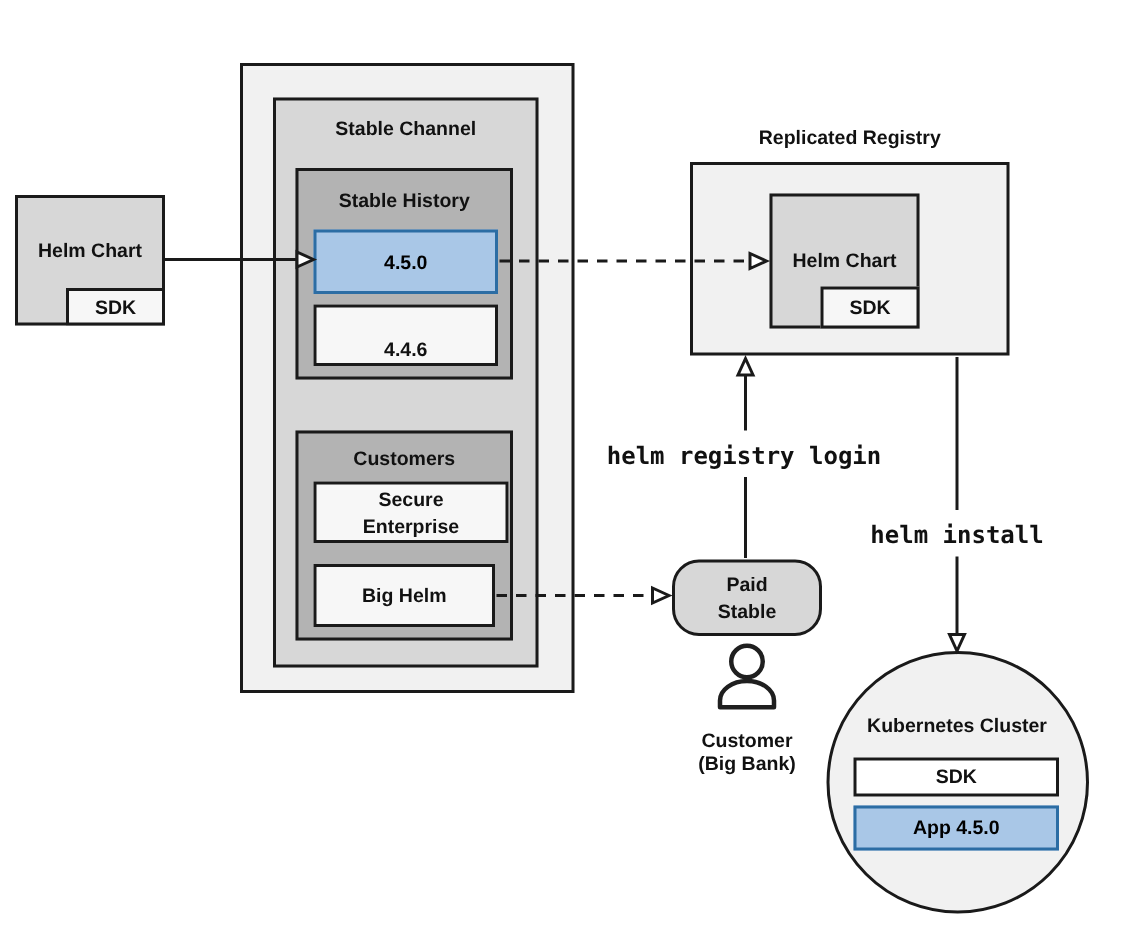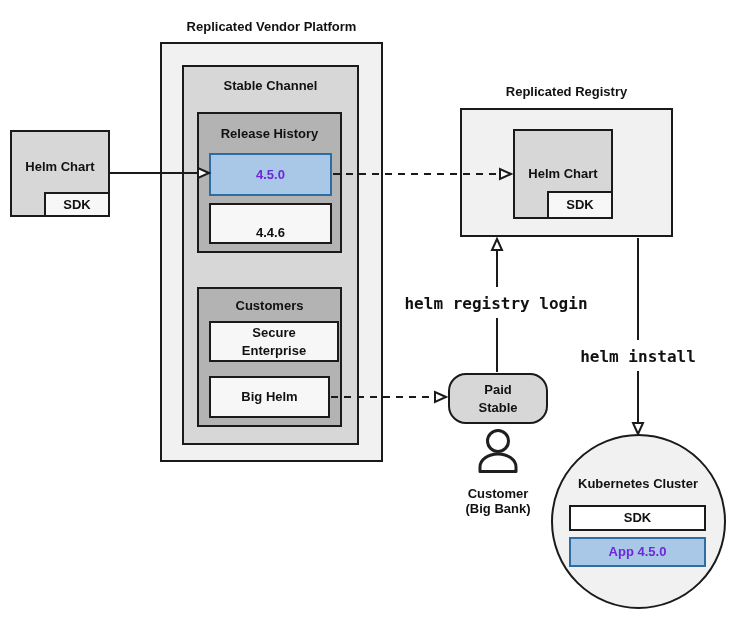--- a/index.html
+++ b/index.html
@@ -7,44 +7,43 @@
          font-family:"Liberation Sans",sans-serif;}
   .box{position:absolute;box-sizing:border-box;border:2px solid #1a1a1a;
        display:flex;align-items:center;justify-content:center;flex-direction:column;
        font-weight:bold;font-size:13px;color:#111;text-align:center;line-height:18px;}
   .container-top{justify-content:flex-start;}
   .fill-lightest{background:#f1f1f1;}
   .fill-light{background:#d7d7d7;}
   .fill-mid{background:#b3b3b3;}
   .fill-white{background:#f7f7f7;}
   .fill-purewhite{background:#ffffff;}
-  .fill-blue{background:#a9c7e7;border-color:#2c6da4;color:#6d28d9;}
+  .fill-blue{background:#a9c7e7;border-color:#2c6da4;color:#000000;}
   .dlabel{position:absolute;font-weight:bold;font-size:13px;color:#111;
           text-align:center;line-height:15px;}
   .mono{font-family:"DejaVu Sans Mono",monospace;font-size:16px;line-height:17px;}
   svg.overlay{position:absolute;left:0;top:0;width:747px;height:634px;pointer-events:none;}
   svg .ln{stroke:#1a1a1a;stroke-width:2;fill:none;}
   svg .dash{stroke-dasharray:7 6;}
   svg .head{fill:#ffffff;stroke:#1a1a1a;stroke-width:2;}
   svg .person{fill:none;stroke:#1f1f1f;stroke-width:3;stroke-linejoin:round;}
 </style>
 </head>
 <body>
 
 <div class="stage">
 
-  <div class="dlabel" style="left:160px;top:19px;width:223px;">Replicated Vendor Platform</div>
   <div class="box fill-lightest" style="left:160px;top:42px;width:223px;height:420px;"></div>
 
   <div class="box fill-light container-top" style="left:182px;top:65px;width:177px;height:380px;padding-top:10px;">
     <span>Stable Channel</span>
   </div>
 
   <div class="box fill-mid container-top" style="left:197px;top:112px;width:145px;height:141px;padding-top:11px;">
-    <span>Release History</span>
+    <span>Stable History</span>
   </div>
   <div class="box fill-blue" style="left:209px;top:153px;width:123px;height:43px;">
     <span>4.5.0</span>
   </div>
   <div class="box fill-white" style="left:209px;top:203px;width:123px;height:41px;justify-content:flex-end;">
     <span>4.4.6</span>
   </div>
 
   <div class="box fill-mid container-top" style="left:197px;top:287px;width:145px;height:140px;padding-top:8px;">
     <span>Customers</span>

